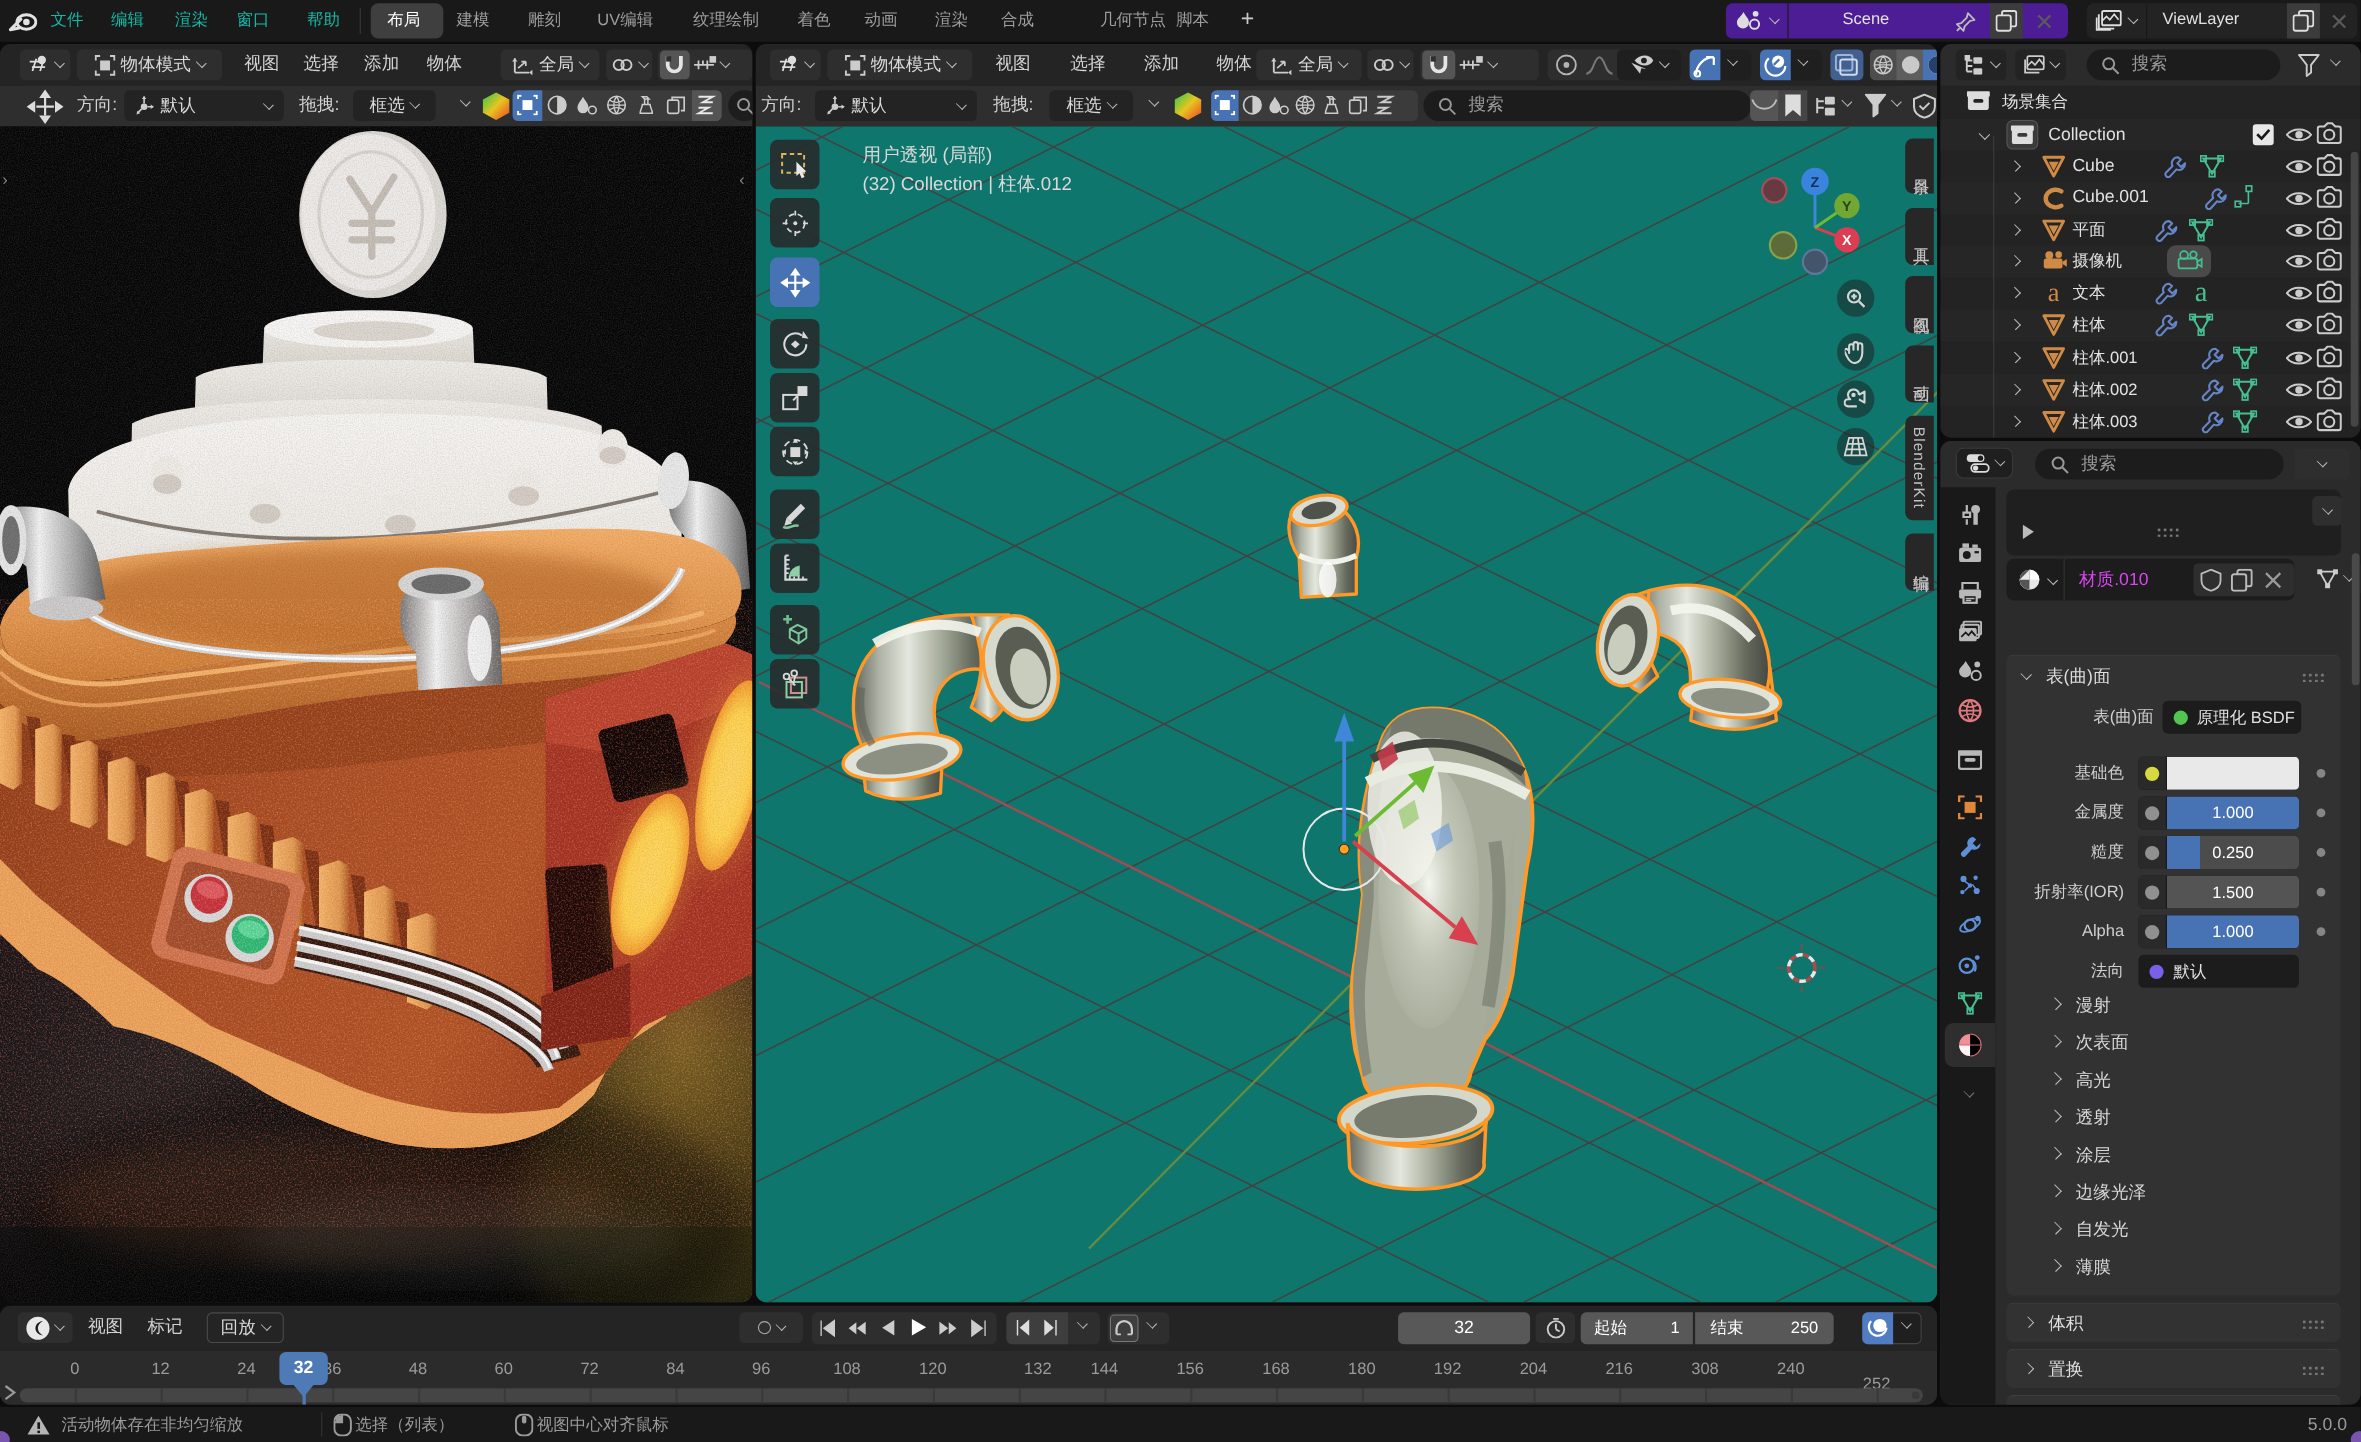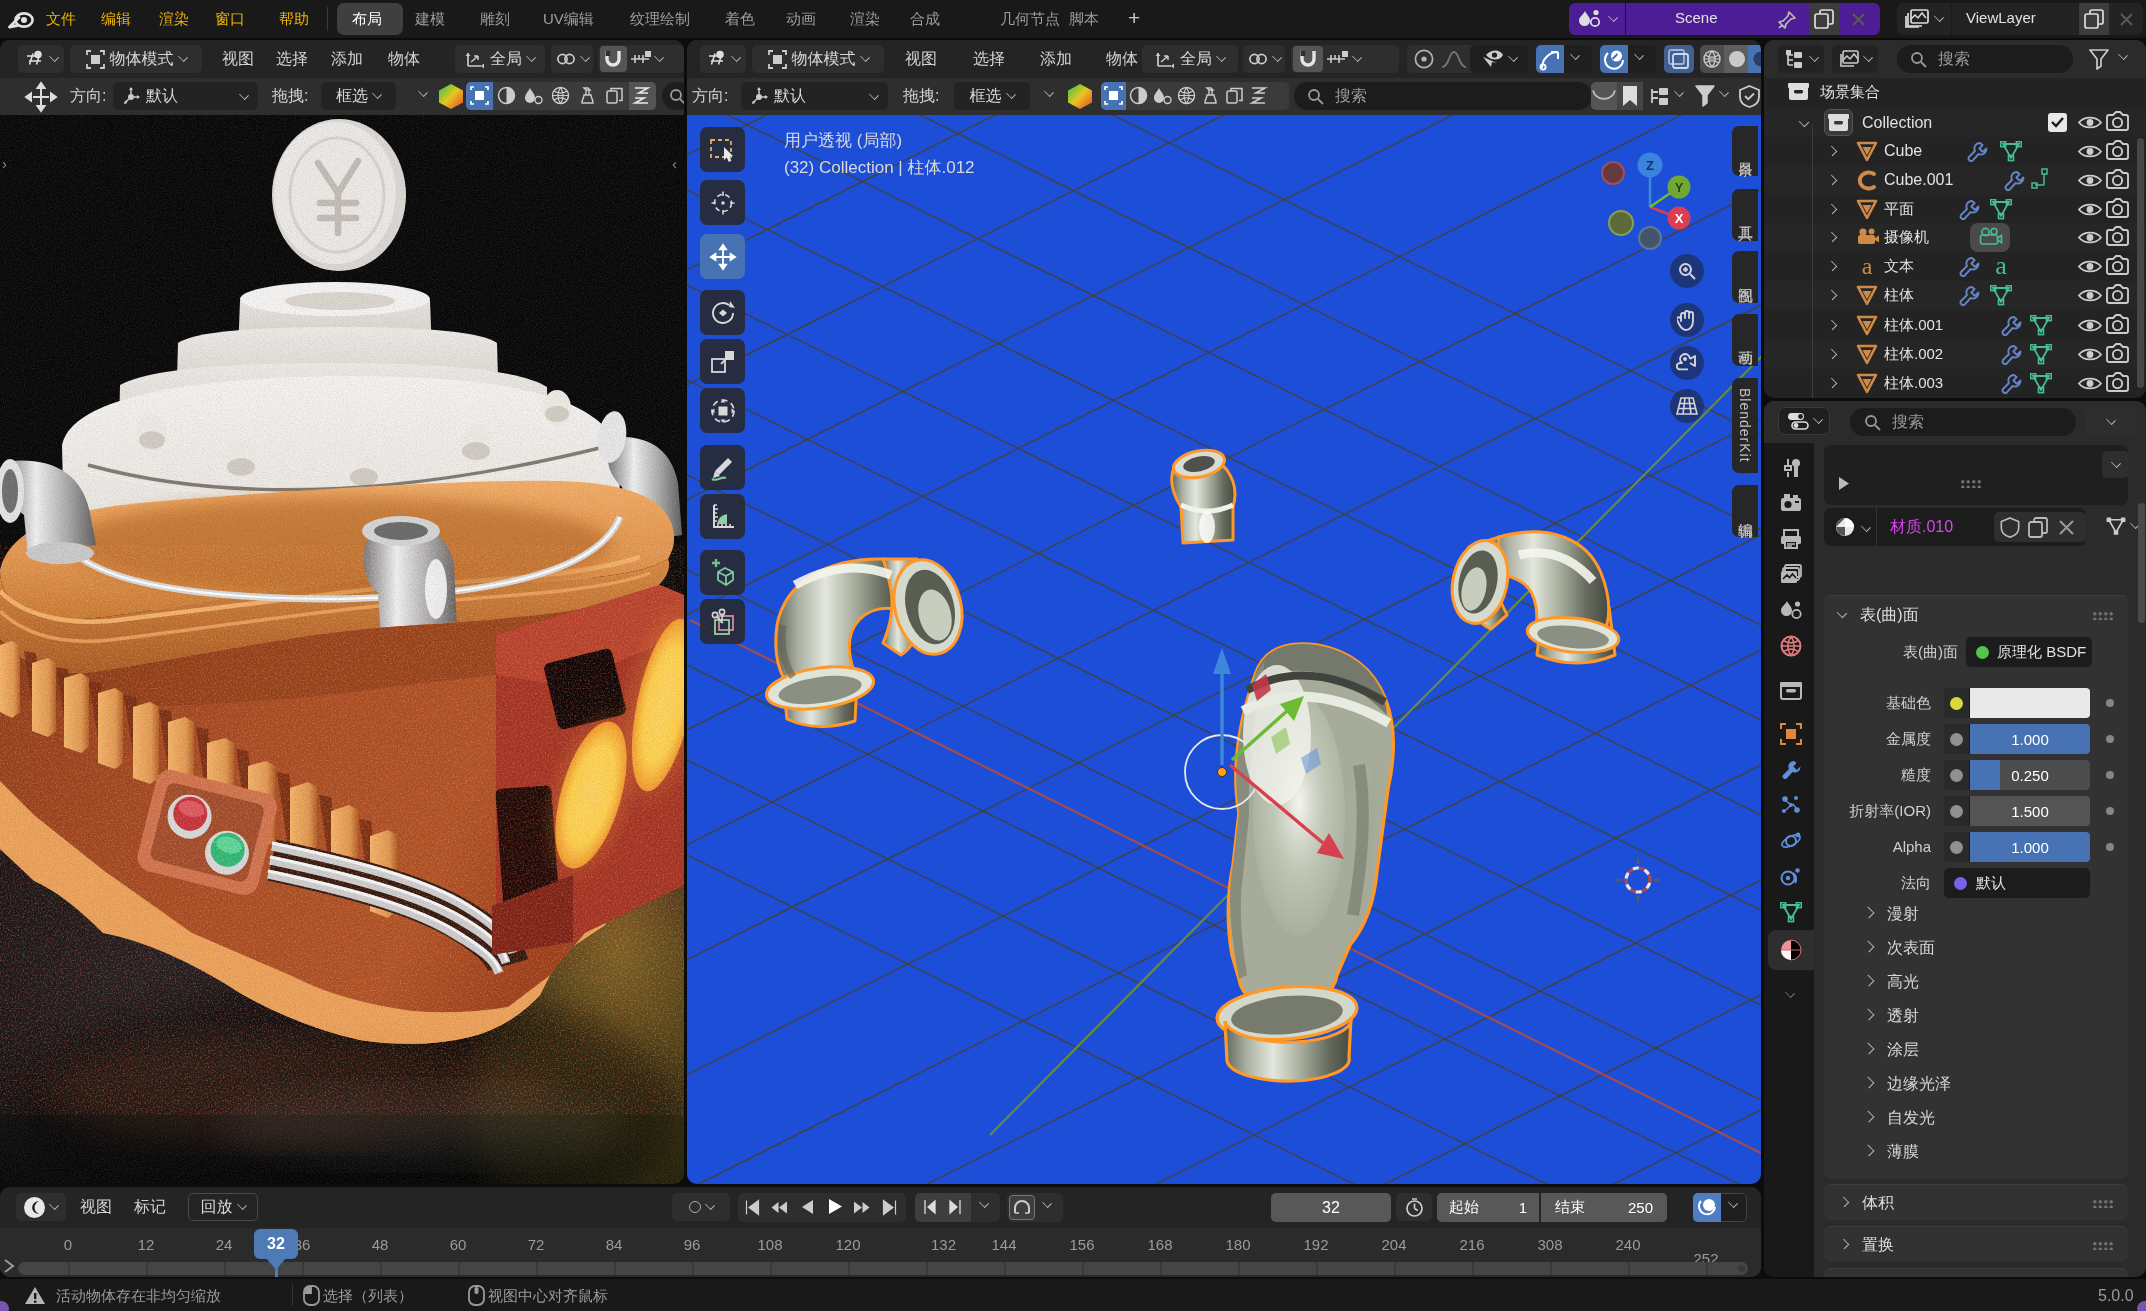--- a/index.html
+++ b/index.html
@@ -6,21 +6,21 @@
 .abs{position:absolute}
 #stage{position:absolute;left:0;top:0;width:2146px;height:1311px;background:#0c0c0c}
 .ed{position:absolute;border-radius:10px;overflow:hidden;background:#242424}
 .hdr{position:absolute;left:0;right:0;top:0;height:38px;background:#242424}
 .tbar{position:absolute;left:0;right:0;top:38px;height:37px;background:#2e2e2e}
 .pill{position:absolute;background:#2e2e2e;border-radius:5px;height:28px;display:flex;align-items:center;justify-content:center;gap:5px;color:#d8d8d8}
 .pill2{background:#232323}
 .mtxt{position:absolute;color:#d2d2d2;font-size:16px;line-height:28px;height:28px}
 .v{display:inline-block;width:8px;height:8px;border-right:1.7px solid #b8b8b8;border-bottom:1.7px solid #b8b8b8;transform:rotate(45deg) scale(1,.75);margin-top:-4px}
 .dim{color:#9a9a9a}
-.ttxt{position:absolute;top:8px;color:#eab308;font-size:15px;line-height:22px}
+.ttxt{position:absolute;top:8px;color:#14b8a6;font-size:15px;line-height:22px}
 .tdim{color:#9e9e9e}
 .tb{position:absolute;left:0;width:45px;height:45px;background:rgba(40,40,40,.85);border-radius:7px;display:flex;align-items:center;justify-content:center}
 .tba{background:#4772b3}
 .nt{position:absolute;left:0;width:26px;background:#272727;border-radius:7px 0 0 7px;color:#c2c2c2;writing-mode:vertical-rl;text-align:center;font-size:15px;letter-spacing:1px;display:flex;align-items:center;justify-content:center}
 .orow{position:absolute;left:0;width:382px;height:29px;display:flex;align-items:center;color:#e2e2e2;font-size:15px}
 .prow{position:absolute;color:#d0d0d0;font-size:15px}
 .plabel{position:absolute;color:#cfcfcf;font-size:15px;text-align:right;line-height:30px;height:30px}
 .panel{position:absolute;left:60px;width:304px;background:#323232;border-radius:7px;border-top:1px solid #3e3e3e}
 .grip{position:absolute;right:14px;width:22px;height:9px;background-image:radial-gradient(circle,#777 1.4px,transparent 1.6px);background-size:5.5px 5.5px;background-position:0 0}
 .slider{position:absolute;height:30px;border-radius:4px;background:#1f1f1f;overflow:hidden}
@@ -671,21 +671,21 @@
     <span class="v" style="position:absolute;left:988px;top:14px"></span>
     <svg class="abs" style="left:1008px;top:7px" width="20" height="22" viewBox="0 0 20 22">
           <path d="M1 1 h18 l-7 9 v8 l-4 3 v-11 Z" fill="#ccc" stroke="#ccc" stroke-width="1.5" stroke-linejoin="round"></path>
         </svg>
     <span class="v" style="position:absolute;left:1033px;top:14px"></span>
     <svg class="abs" style="left:1052px;top:7px" width="21" height="23" viewBox="0 0 21 23">
           <path d="M10.5 1 L20 5 V12 C20 17 16 20.5 10.5 22 C5 20.5 1 17 1 12 V5 Z" fill="none" stroke="#ccc" stroke-width="1.8"></path>
           <path d="M6 11 l3.2 3.2 L15 8.5" fill="none" stroke="#ccc" stroke-width="1.8"></path>
         </svg>
   </div>
-  <div class="abs" id="vp3d" style="left:0;top:75px;width:1074px;height:1069px;background:#1d4ed8">
+  <div class="abs" id="vp3d" style="left:0;top:75px;width:1074px;height:1069px;background:#0f766e">
     <svg class="abs" style="left:0;top:0" width="1074" height="1069" viewBox="0 0 1074 1069">
       <defs>
         <linearGradient id="met" x1="0" y1="0" x2="1" y2="0">
           <stop offset="0" stop-color="#62665c"></stop>
               <stop offset=".18" stop-color="#aeb3a6"></stop>
               <stop offset=".38" stop-color="#e4e7dd"></stop>
               <stop offset=".62" stop-color="#a2a896"></stop>
               <stop offset=".82" stop-color="#666b5e"></stop>
               <stop offset="1" stop-color="#454840"></stop>
         </linearGradient>

